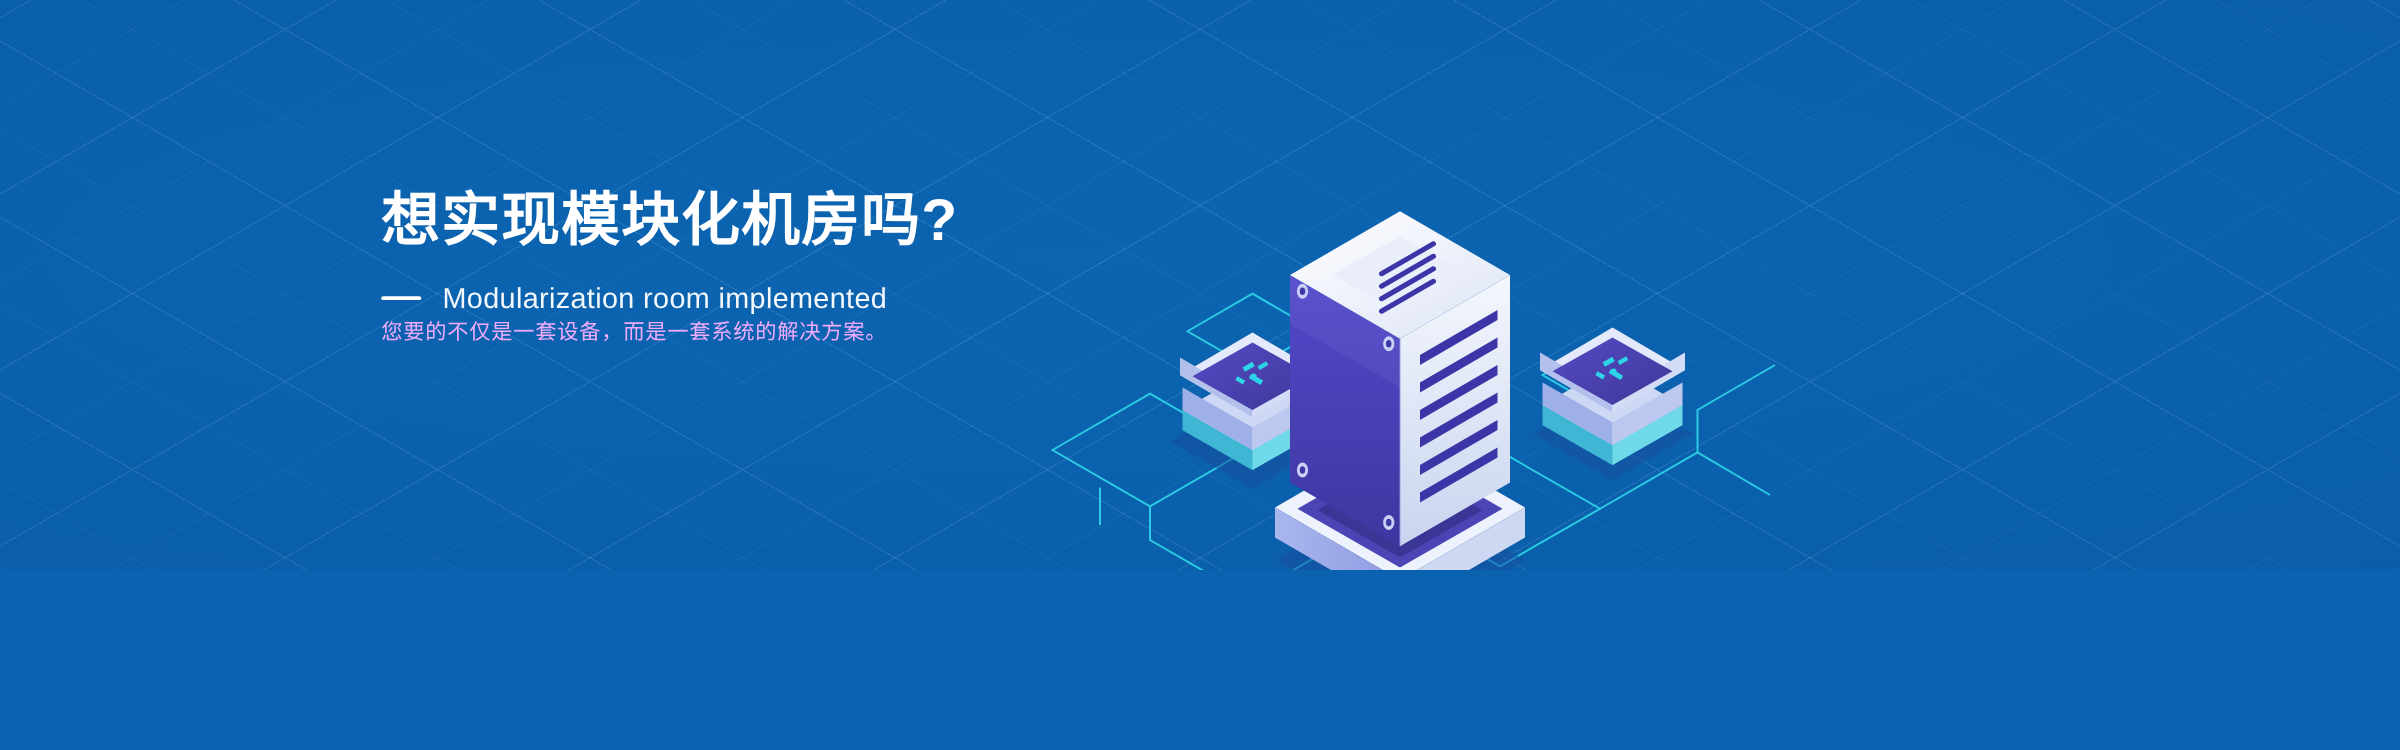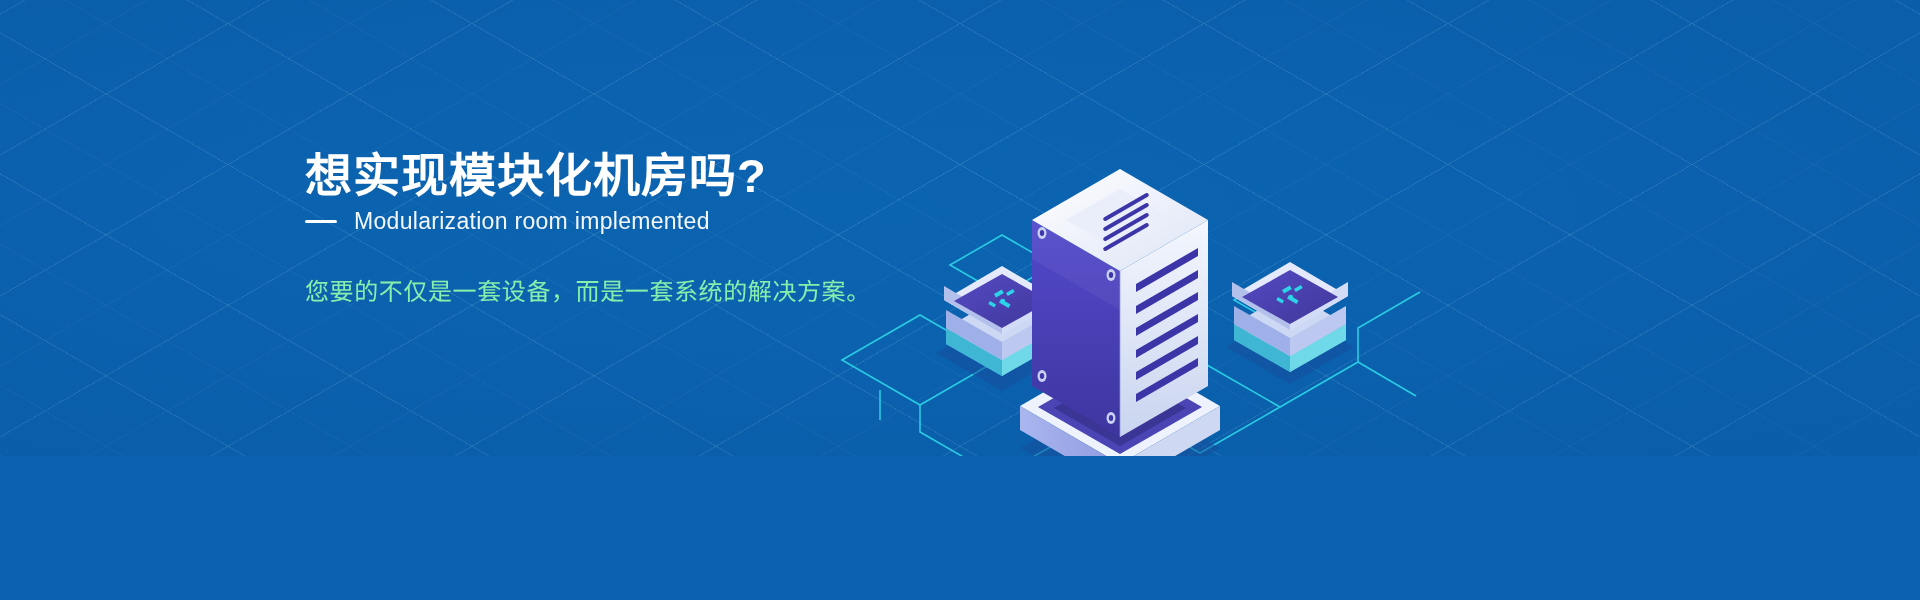--- a/index.html
+++ b/index.html
@@ -54,40 +54,39 @@
     font-size:47px;
     line-height:1.18;
     font-weight:700;
     color:#ffffff;
     letter-spacing:1px;
     white-space:nowrap;
   }
   .subline {
     display:flex;
     align-items:center;
-    margin-top:5px;
+    margin-top:22px;
   }
   .sub-dash {
     width:32px;
     height:3px;
     background:#ffffff;
     border-radius:2px;
     margin-right:17px;
     flex:0 0 auto;
   }
   .subtitle {
     font-size:23px;
     color:#f2f7fc;
     letter-spacing:0.3px;
     white-space:nowrap;
   }
   .paragraph {
-    margin-top:38px;
-    font-size:24px;
-    color:#86efac;
+    font-size:17px;
+    color:#f0abfc;
     letter-spacing:0.6px;
     line-height:1.6;
     white-space:nowrap;
   }
 
   
   .illustration {
     position:absolute;
     left:820px;
     top:60px;

